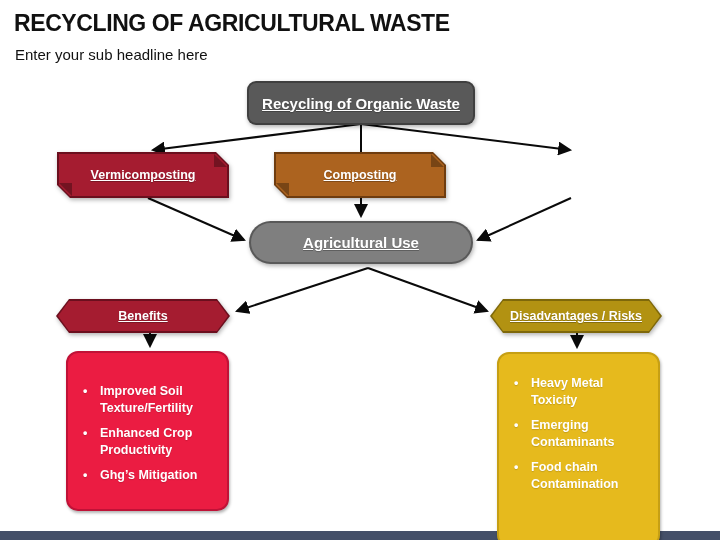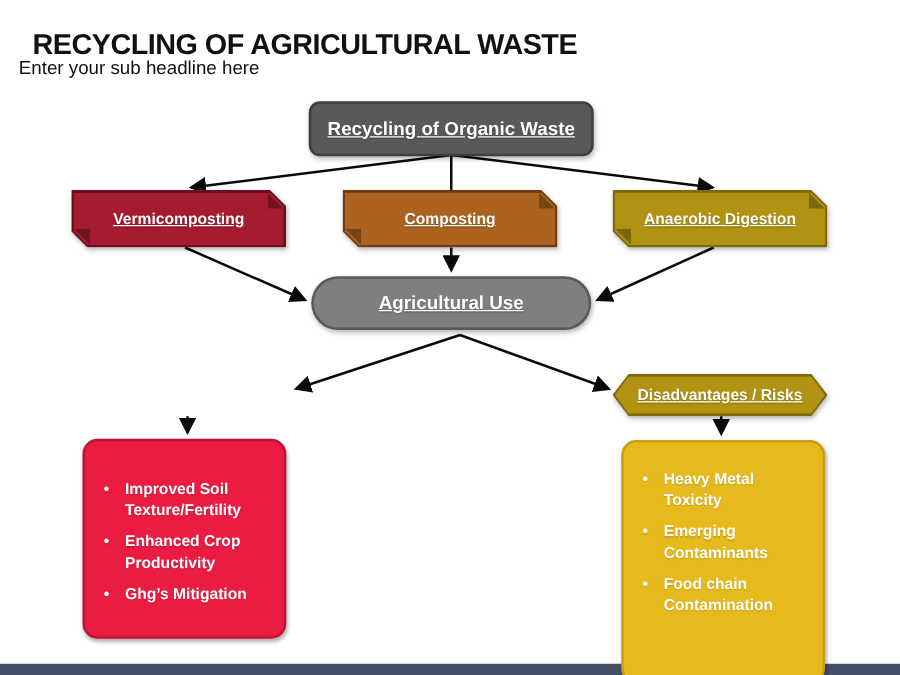--- a/index.html
+++ b/index.html
@@ -1,21 +1,21 @@
 <!DOCTYPE html>
 <html><head>
 <meta charset="utf-8">
 <style>
   html,body { margin:0; padding:0; background:#fff; }
   .slide {
     position:relative; width:720px; height:540px; background:#ffffff;
     font-family:"Liberation Sans", sans-serif; overflow:hidden;
   }
   .title {
-    position:absolute; left:14px; top:10px; margin:12px;
+    position:absolute; left:14px; top:10px; margin:0;
     font-size:23px; font-weight:700; color:#111; letter-spacing:-0.4px;
   }
   .subtitle {
     position:absolute; left:15px; top:46px; margin:0;
     font-size:15px; font-weight:400; color:#111;
   }
   .connectors { position:absolute; left:0; top:0; z-index:1; }
   .shape { position:absolute; z-index:2; filter:drop-shadow(1px 2px 2px rgba(0,0,0,0.30)); }
   .shell { position:absolute; inset:0; }
   .fill  { position:absolute; inset:2px; }
@@ -109,35 +109,32 @@
 
   <div class="shape snipbox node-compost">
     <div class="shell" style="background: rgb(110, 60, 15);"></div>
     <div class="fill" style="background: rgb(172, 99, 31);">
       <span class="fold-tr"></span>
       <span class="fold-bl"></span>
     </div>
     <span class="lbl lbl-md">Composting</span>
   </div>
 
-  <div class="shape snipbox node-anaerobic">
-    <div class="shell" style="background: rgb(126, 104, 10);"></div>
-    <div class="fill" style="background: rgb(178, 146, 18);">
-      <span class="fold-tr"></span>
-      <span class="fold-bl"></span>
-    </div>
-    <span class="lbl lbl-md">Anaerobic Digestion</span>
-  </div>
 
   <div class="shape pillnode node-pill">
     <div class="shell" style="background: rgb(89, 89, 89);"></div>
     <div class="fill" style="background: rgb(127, 127, 127);"></div>
     <span class="lbl lbl-lg">Agricultural Use</span>
   </div>
 
+  <div class="shape hextag tag-benefits">
+    <div class="shell" style="background: rgb(107, 15, 30);"></div>
+    <div class="fill" style="background: rgb(165, 28, 48);"></div>
+    <span class="lbl lbl-md">Benefits</span>
+  </div>
 
   <div class="shape hextag tag-disadv">
     <div class="shell" style="background: rgb(126, 104, 10);"></div>
     <div class="fill" style="background: rgb(178, 146, 18);"></div>
     <span class="lbl lbl-md">Disadvantages / Risks</span>
   </div>
 
   <div class="panel panel-benefits" style="background: rgb(235, 28, 66); border-color: rgb(192, 18, 55);">
     <ul>
       <li>Improved Soil Texture/Fertility</li>

